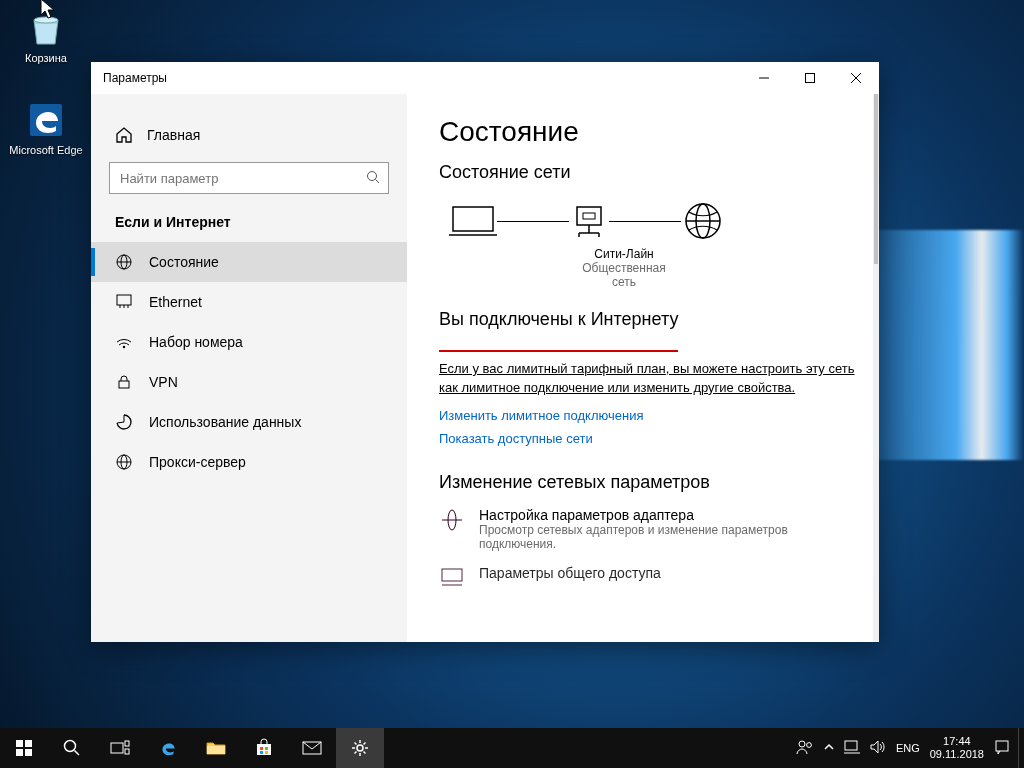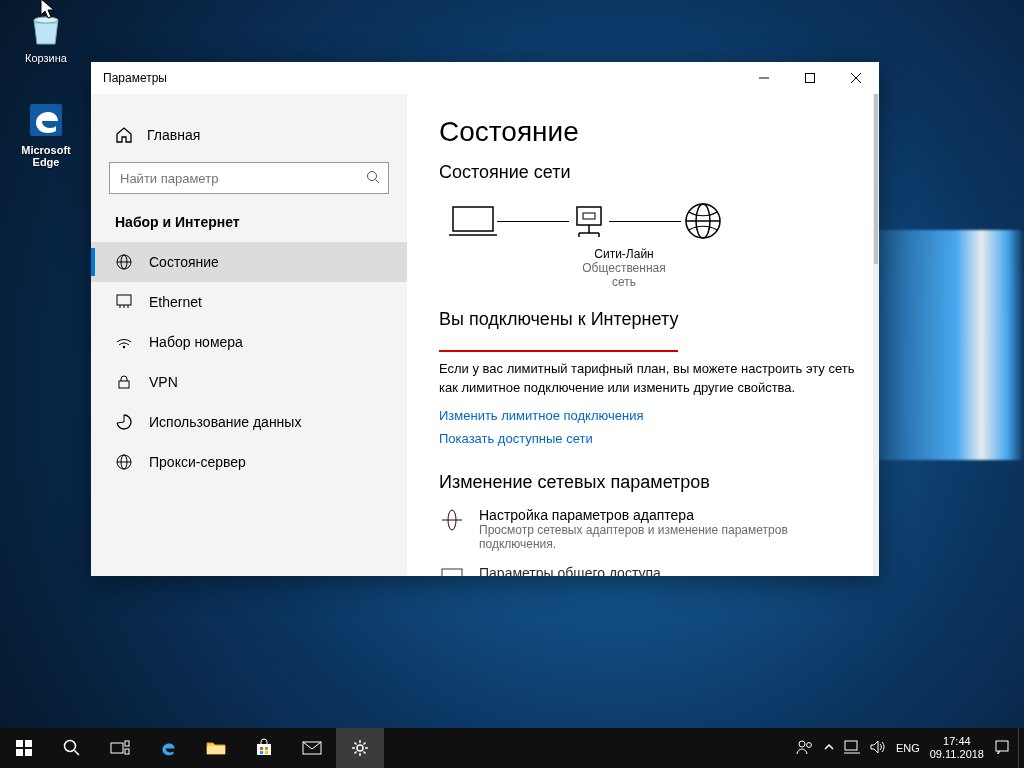--- a/index.html
+++ b/index.html
@@ -19,33 +19,33 @@
     font-family: "Segoe UI", Tahoma, sans-serif; font-size:13px; color:var(--text); }
   body {
     background: radial-gradient(circle at 60% 50%, #1a6fb0 0%, #0b3460 55%, #05172b 100%);
   }
 
   
   .desktop-icon { position:absolute; width:76px; text-align:center; color:#fff; font-size:11px;
     text-shadow:0 1px 2px rgba(0,0,0,.8); cursor:default; }
   .desktop-icon svg { display:block; margin:0 auto 4px; }
   .di-recycle { left:8px; top:8px; }
-  .di-edge    { left:8px; top:100px;font-weight:bold; }
+  .di-edge    { left:8px; top:100px; }
 
   
   .cursor { position:absolute; left:40px; top:-2px; font-size:22px; color:#fff; }
 
   
   .flare { position:absolute; right:0; top:230px; width:170px; height:230px;
     background: linear-gradient(90deg, rgba(14,90,160,0) 0%, #4fb4ff 60%, #ffffff 75%, #4fb4ff 90%, rgba(14,90,160,0) 100%);
     filter: blur(1px); opacity:.9; }
 
   
   .window {
-    position:absolute; left:91px; top:62px; width:788px; height:514px;
+    position:absolute; left:91px; top:62px; width:788px; height:580px;
     background: var(--content-bg); box-shadow: 0 6px 28px rgba(0,0,0,.45);
     display:flex; flex-direction:column;
   }
   .titlebar { height:32px; display:flex; align-items:center; padding:0 0 0 12px;
     font-size:12px; color:#000; }
   .titlebar .spacer { flex:1; }
   .win-ctl { width:46px; height:32px; display:flex; align-items:center; justify-content:center; }
 
   .body { flex:1; display:flex; overflow:hidden; }
 
@@ -68,21 +68,21 @@
   .content::before { content:""; position:absolute; right:1px; top:0; width:4px; height:170px;
     background:#c2c2c2; z-index:1; }
   h1 { font-weight:300; font-size:28px; margin:0 0 14px; }
   h2 { font-weight:400; font-size:18px; margin:0 0 16px; }
   h3 { font-weight:400; font-size:18px; margin:20px 0 8px; }
   .underline { border-bottom:2px solid #d00000; padding-bottom:20px; display:inline-block; }
   .net-diagram { display:flex; align-items:center; gap:0; margin:12px 0 4px 10px; }
   .net-line { width:72px; border-top:1.5px solid #000; }
   .net-caption { text-align:center; font-size:12px; margin-bottom:20px; margin-left:10px; }
   .muted { color:var(--text-muted); font-size:12px;text-align:center; }
-  p { margin:4px 0 10px; font-size:13px; line-height:1.45; max-width:420px; }
+  p { margin:4px 0 10px; font-size:13px; line-height:1.45; max-width:420px;text-decoration:underline; }
   a.setlink { color:var(--link); text-decoration:none; display:block; margin:8px 0; font-size:13px; }
   .opt-row { display:flex; gap:14px; align-items:flex-start; margin:14px 0 0; }
   .opt-row .txt .title { font-size:14px; }
   .opt-row .txt .sub { color:var(--text-muted); font-size:12px; max-width:360px; }
 
   
   .taskbar { position:absolute; left:0; right:0; bottom:0; height:40px; background:var(--taskbar);
     display:flex; align-items:center; color:var(--taskbar-fg); }
   .tb-btn { width:48px; height:40px; display:flex; align-items:center; justify-content:center; }
   .tb-btn.active { background:#3a3a3a; }
@@ -157,21 +157,21 @@
       <div class="searchbox">
         <input placeholder="Найти параметр" style="">
         <span>
           <svg width="14" height="14" viewBox="0 0 14 14">
               <circle cx="6" cy="6" r="4.5" fill="none" stroke="#555"></circle>
               <line x1="9.5" y1="9.5" x2="13" y2="13" stroke="#555"></line>
             </svg>
         </span>
       </div>
 
-      <div class="sb-section">Набор и Интернет</div>
+      <div class="sb-section">Если и Интернет</div>
 
       <div class="sb-item active">
         <span class="sb-ico">
           <svg width="18" height="18" viewBox="0 0 18 18">
               <circle cx="9" cy="9" r="7" fill="none" stroke="#000"></circle>
               <ellipse cx="9" cy="9" rx="3" ry="7" fill="none" stroke="#000"></ellipse>
               <line x1="2" y1="9" x2="16" y2="9" stroke="#000"></line>
             </svg>
         </span>
         <span>Состояние</span>

